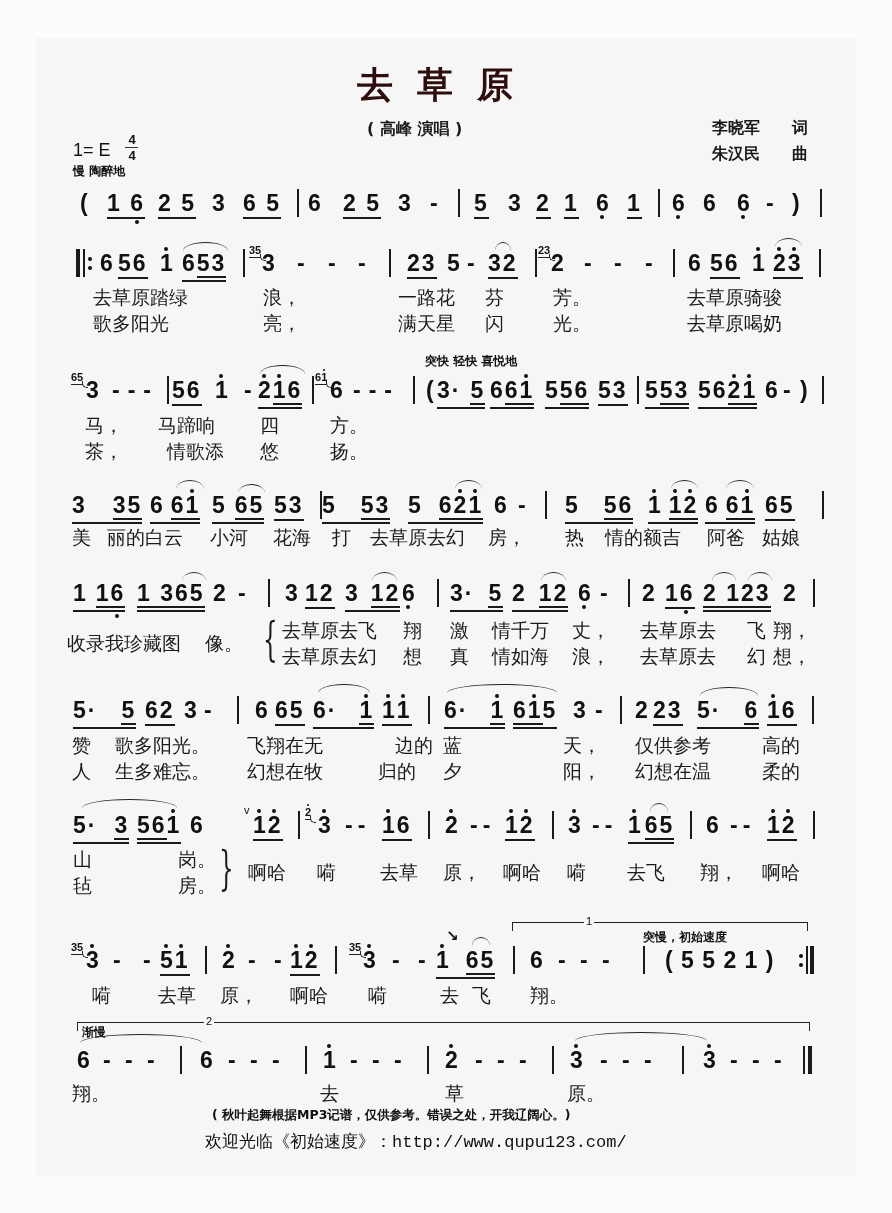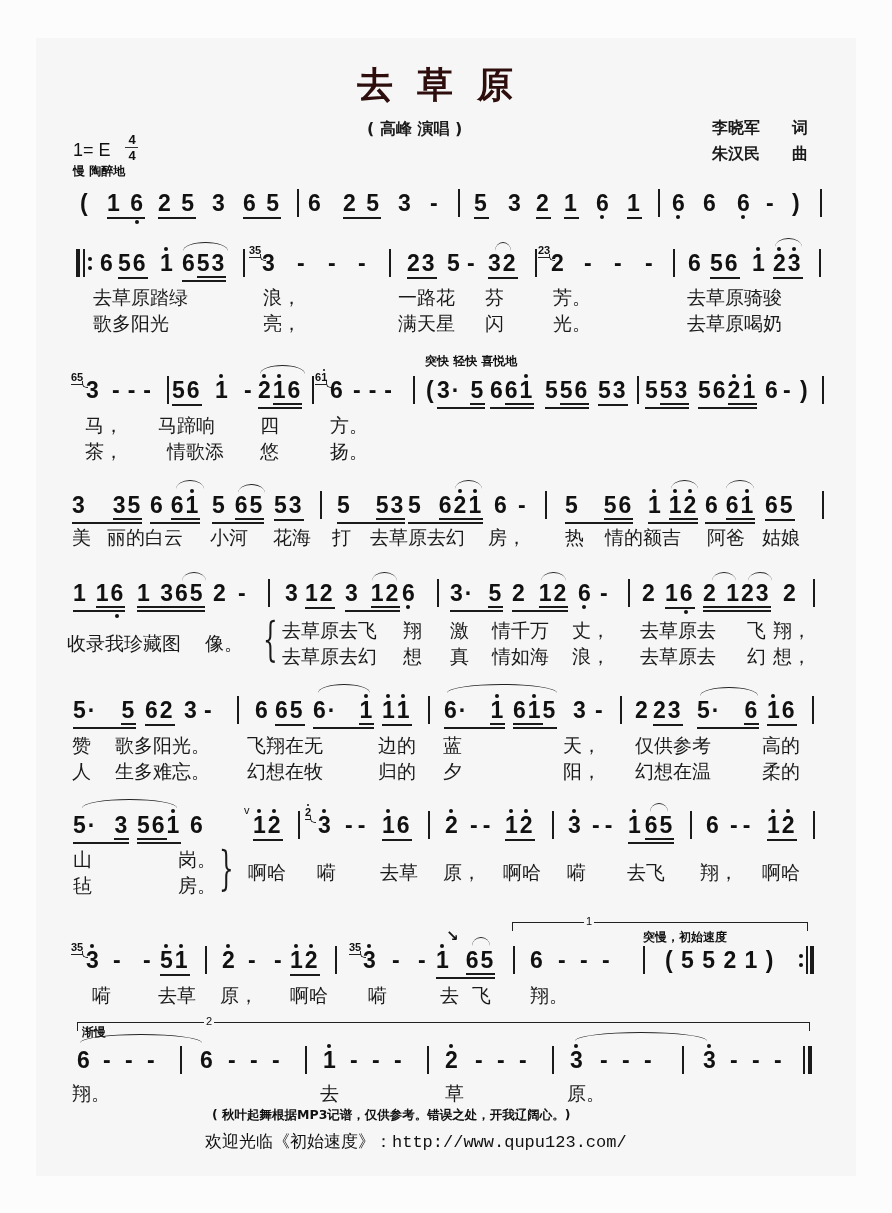--- a/index.html
+++ b/index.html
@@ -176,21 +176,21 @@
 <span class="ly" style="left:330px;top:440px">扬。</span>
 
 <div class="r" style="top:493px">
   <span class="t u1" style="left:72px"><span style="margin-right:26px">3</span><span class="u2">35</span></span>
   <span class="t u1" style="left:150px"><span style="margin-right:6px">6</span><span class="u2">6<span class="hi">1</span></span></span>
   <i class="sl" style="left:176px;top:-13px;width:28px"></i>
   <span class="t u1" style="left:212px"><span style="margin-right:8px">5</span><span class="u2">65</span></span>
   <i class="sl" style="left:238px;top:-9px;width:27px"></i>
   <span class="t u1" style="left:274px">53</span>
   <i class="b" style="left:320px"></i>
-  <span class="t u1" style="left:337px"><span style="margin-right:24px">5</span><span class="u2">53</span></span>
+  <span class="t u1" style="left:322px"><span style="margin-right:24px">5</span><span class="u2">53</span></span>
   <span class="t u1" style="left:408px"><span style="margin-right:16px">5</span><span class="u2">6<span class="hi">2</span><span class="hi">1</span></span></span>
   <i class="sl" style="left:455px;top:-13px;width:27px"></i>
   <span class="t" style="left:494px">6</span>
   <span class="t" style="left:518px">-</span>
   <i class="b" style="left:545px"></i>
   <span class="t u1" style="left:565px"><span style="margin-right:24px">5</span><span class="u2">56</span></span>
   <span class="t u1" style="left:648px"><span style="margin-right:6px"><span class="hi">1</span></span><span class="u2"><span class="hi">1</span><span class="hi">2</span></span></span>
   <i class="sl" style="left:671px;top:-13px;width:27px"></i>
   <span class="t u1" style="left:705px"><span style="margin-right:6px">6</span><span class="u2">6<span class="hi">1</span></span></span>
   <i class="sl" style="left:726px;top:-13px;width:28px"></i>
@@ -277,21 +277,21 @@
   <span class="t" style="left:635px">2</span>
   <span class="t u1" style="left:653px">23</span>
   <span class="t u1" style="left:697px"><span style="margin-right:23px">5·</span><span class="u2">6</span></span>
   <i class="sl" style="left:700px;top:-11px;width:58px"></i>
   <span class="t u1" style="left:767px"><span class="hi">1</span>6</span>
   <i class="b" style="left:812px"></i>
 </div>
 <span class="ly" style="left:72px;top:734px">赞</span>
 <span class="ly" style="left:115px;top:734px">歌多阳光。</span>
 <span class="ly" style="left:247px;top:734px">飞翔在无</span>
-<span class="ly" style="left:378px;top:734px">边的</span>
+<span class="ly" style="left:395px;top:734px">边的</span>
 <span class="ly" style="left:443px;top:734px">蓝</span>
 <span class="ly" style="left:563px;top:734px">天，</span>
 <span class="ly" style="left:635px;top:734px">仅供参考</span>
 <span class="ly" style="left:762px;top:734px">高的</span>
 <span class="ly" style="left:72px;top:760px">人</span>
 <span class="ly" style="left:115px;top:760px">生多难忘。</span>
 <span class="ly" style="left:247px;top:760px">幻想在牧</span>
 <span class="ly" style="left:378px;top:760px">归的</span>
 <span class="ly" style="left:443px;top:760px">夕</span>
 <span class="ly" style="left:563px;top:760px">阳，</span>

